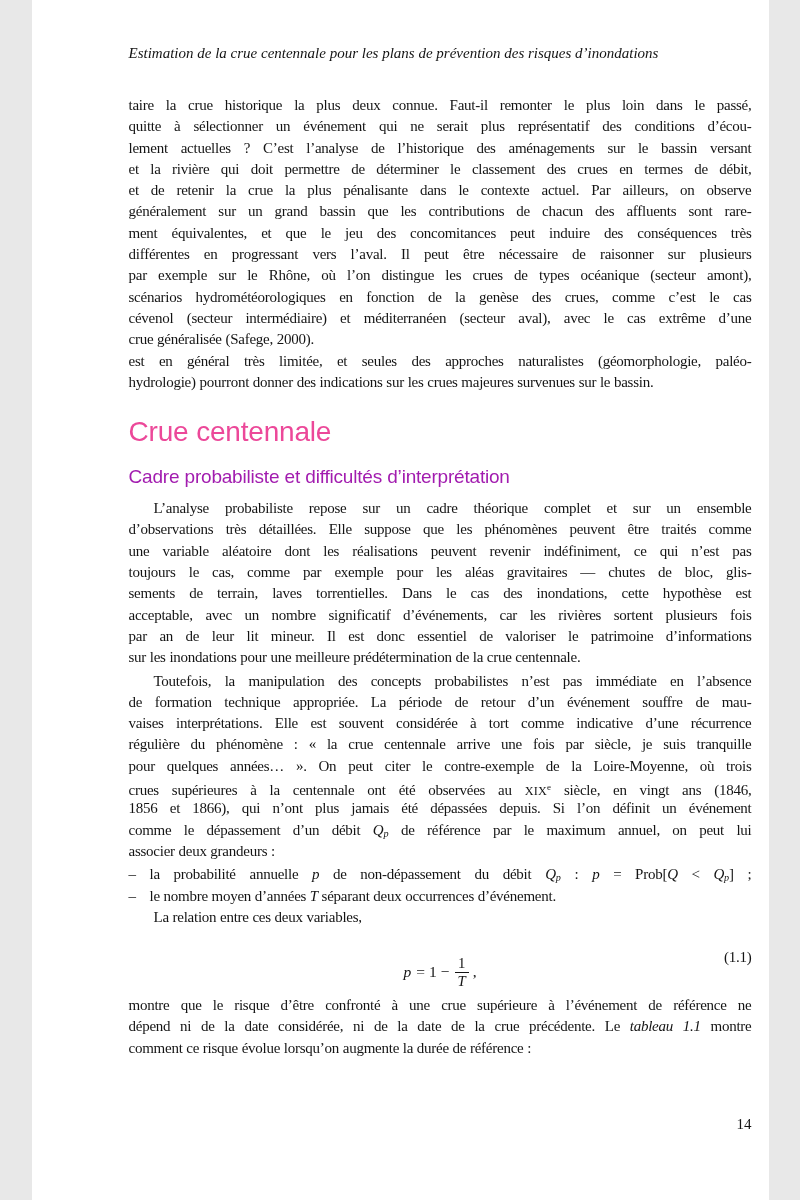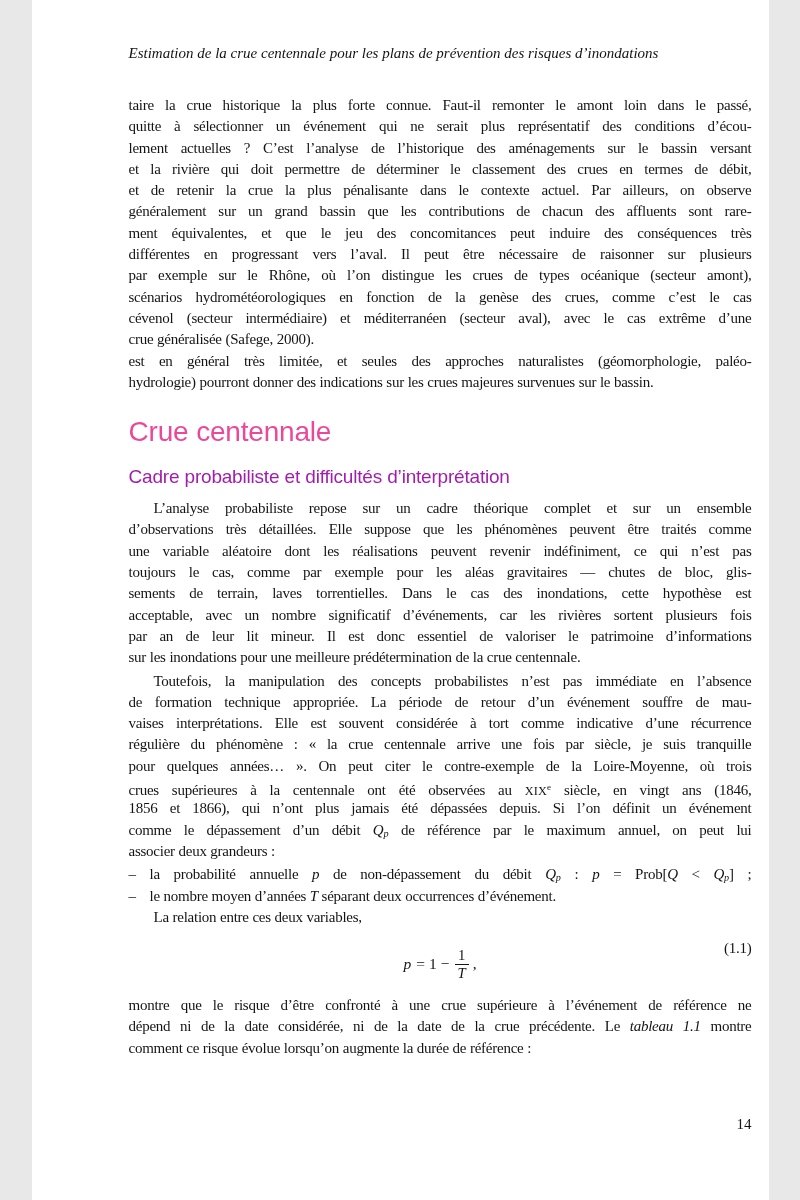--- a/index.html
+++ b/index.html
@@ -74,41 +74,41 @@
   .sc{font-size:0.82em;letter-spacing:0.2px;}
   .sup{font-size:0.6em;vertical-align:0.5em;letter-spacing:0;}
   .eqwrap{
     position:relative;
     margin:11px 0 10px 0;
     height:46px;
     text-align:center;
   }
   .eq{
     display:inline-block;
-    margin-top:8px;
+    margin-top:16px;
     font-size:15.5px;
     letter-spacing:0;
   }
   .eq .lhs{margin-right:5px;}
   .eq .rel{margin-right:5px;}
   .eq .trail{margin-left:4px;}
   .frac{
     display:inline-flex;
     flex-direction:column;
     align-items:center;
     vertical-align:middle;
     line-height:1.12;
     font-size:0.95em;
     margin-bottom:3px;
   }
   .frac .num{padding:0 3px;}
   .frac .den{border-top:1.3px solid #141414;padding:0 3px;}
   .eqnum{
     position:absolute;
-    right:0;top:1px;
+    right:0;top:10px;
     font-size:15px;
   }
   .p6{margin-top:8px;}
   .page-number{
     position:absolute;
     left:97px;width:623px;
     top:1116px;
     text-align:right;
     font-size:15px;
     color:#141414;
@@ -118,21 +118,21 @@
 <body>
 
 <div class="page">
   <div class="column">
 
     <div class="running-head">Estimation de la crue centennale pour les plans de prévention des risques d’inondations</div>
 
     <div class="bodytext">
 
       <div class="para p1">
-        <div class="ln j">taire la crue historique la plus forte connue. Faut-il remonter le amont loin dans le passé,</div>
+        <div class="ln j">taire la crue historique la plus deux connue. Faut-il remonter le plus loin dans le passé,</div>
         <div class="ln j">quitte à sélectionner un événement qui ne serait plus représentatif des conditions d’écou-</div>
         <div class="ln j">lement actuelles ? C’est l’analyse de l’historique des aménagements sur le bassin versant</div>
         <div class="ln j">et la rivière qui doit permettre de déterminer le classement des crues en termes de débit,</div>
         <div class="ln j">et de retenir la crue la plus pénalisante dans le contexte actuel. Par ailleurs, on observe</div>
         <div class="ln j">généralement sur un grand bassin que les contributions de chacun des affluents sont rare-</div>
         <div class="ln j">ment équivalentes, et que le jeu des concomitances peut induire des conséquences très</div>
         <div class="ln j">différentes en progressant vers l’aval. Il peut être nécessaire de raisonner sur plusieurs</div>
         <div class="ln j">par exemple sur le Rhône, où l’on distingue les crues de types océanique (secteur amont),</div>
         <div class="ln j">scénarios hydrométéorologiques en fonction de la genèse des crues, comme c’est le cas</div>
         <div class="ln j">cévenol (secteur intermédiaire) et méditerranéen (secteur aval), avec le cas extrême d’une</div>

